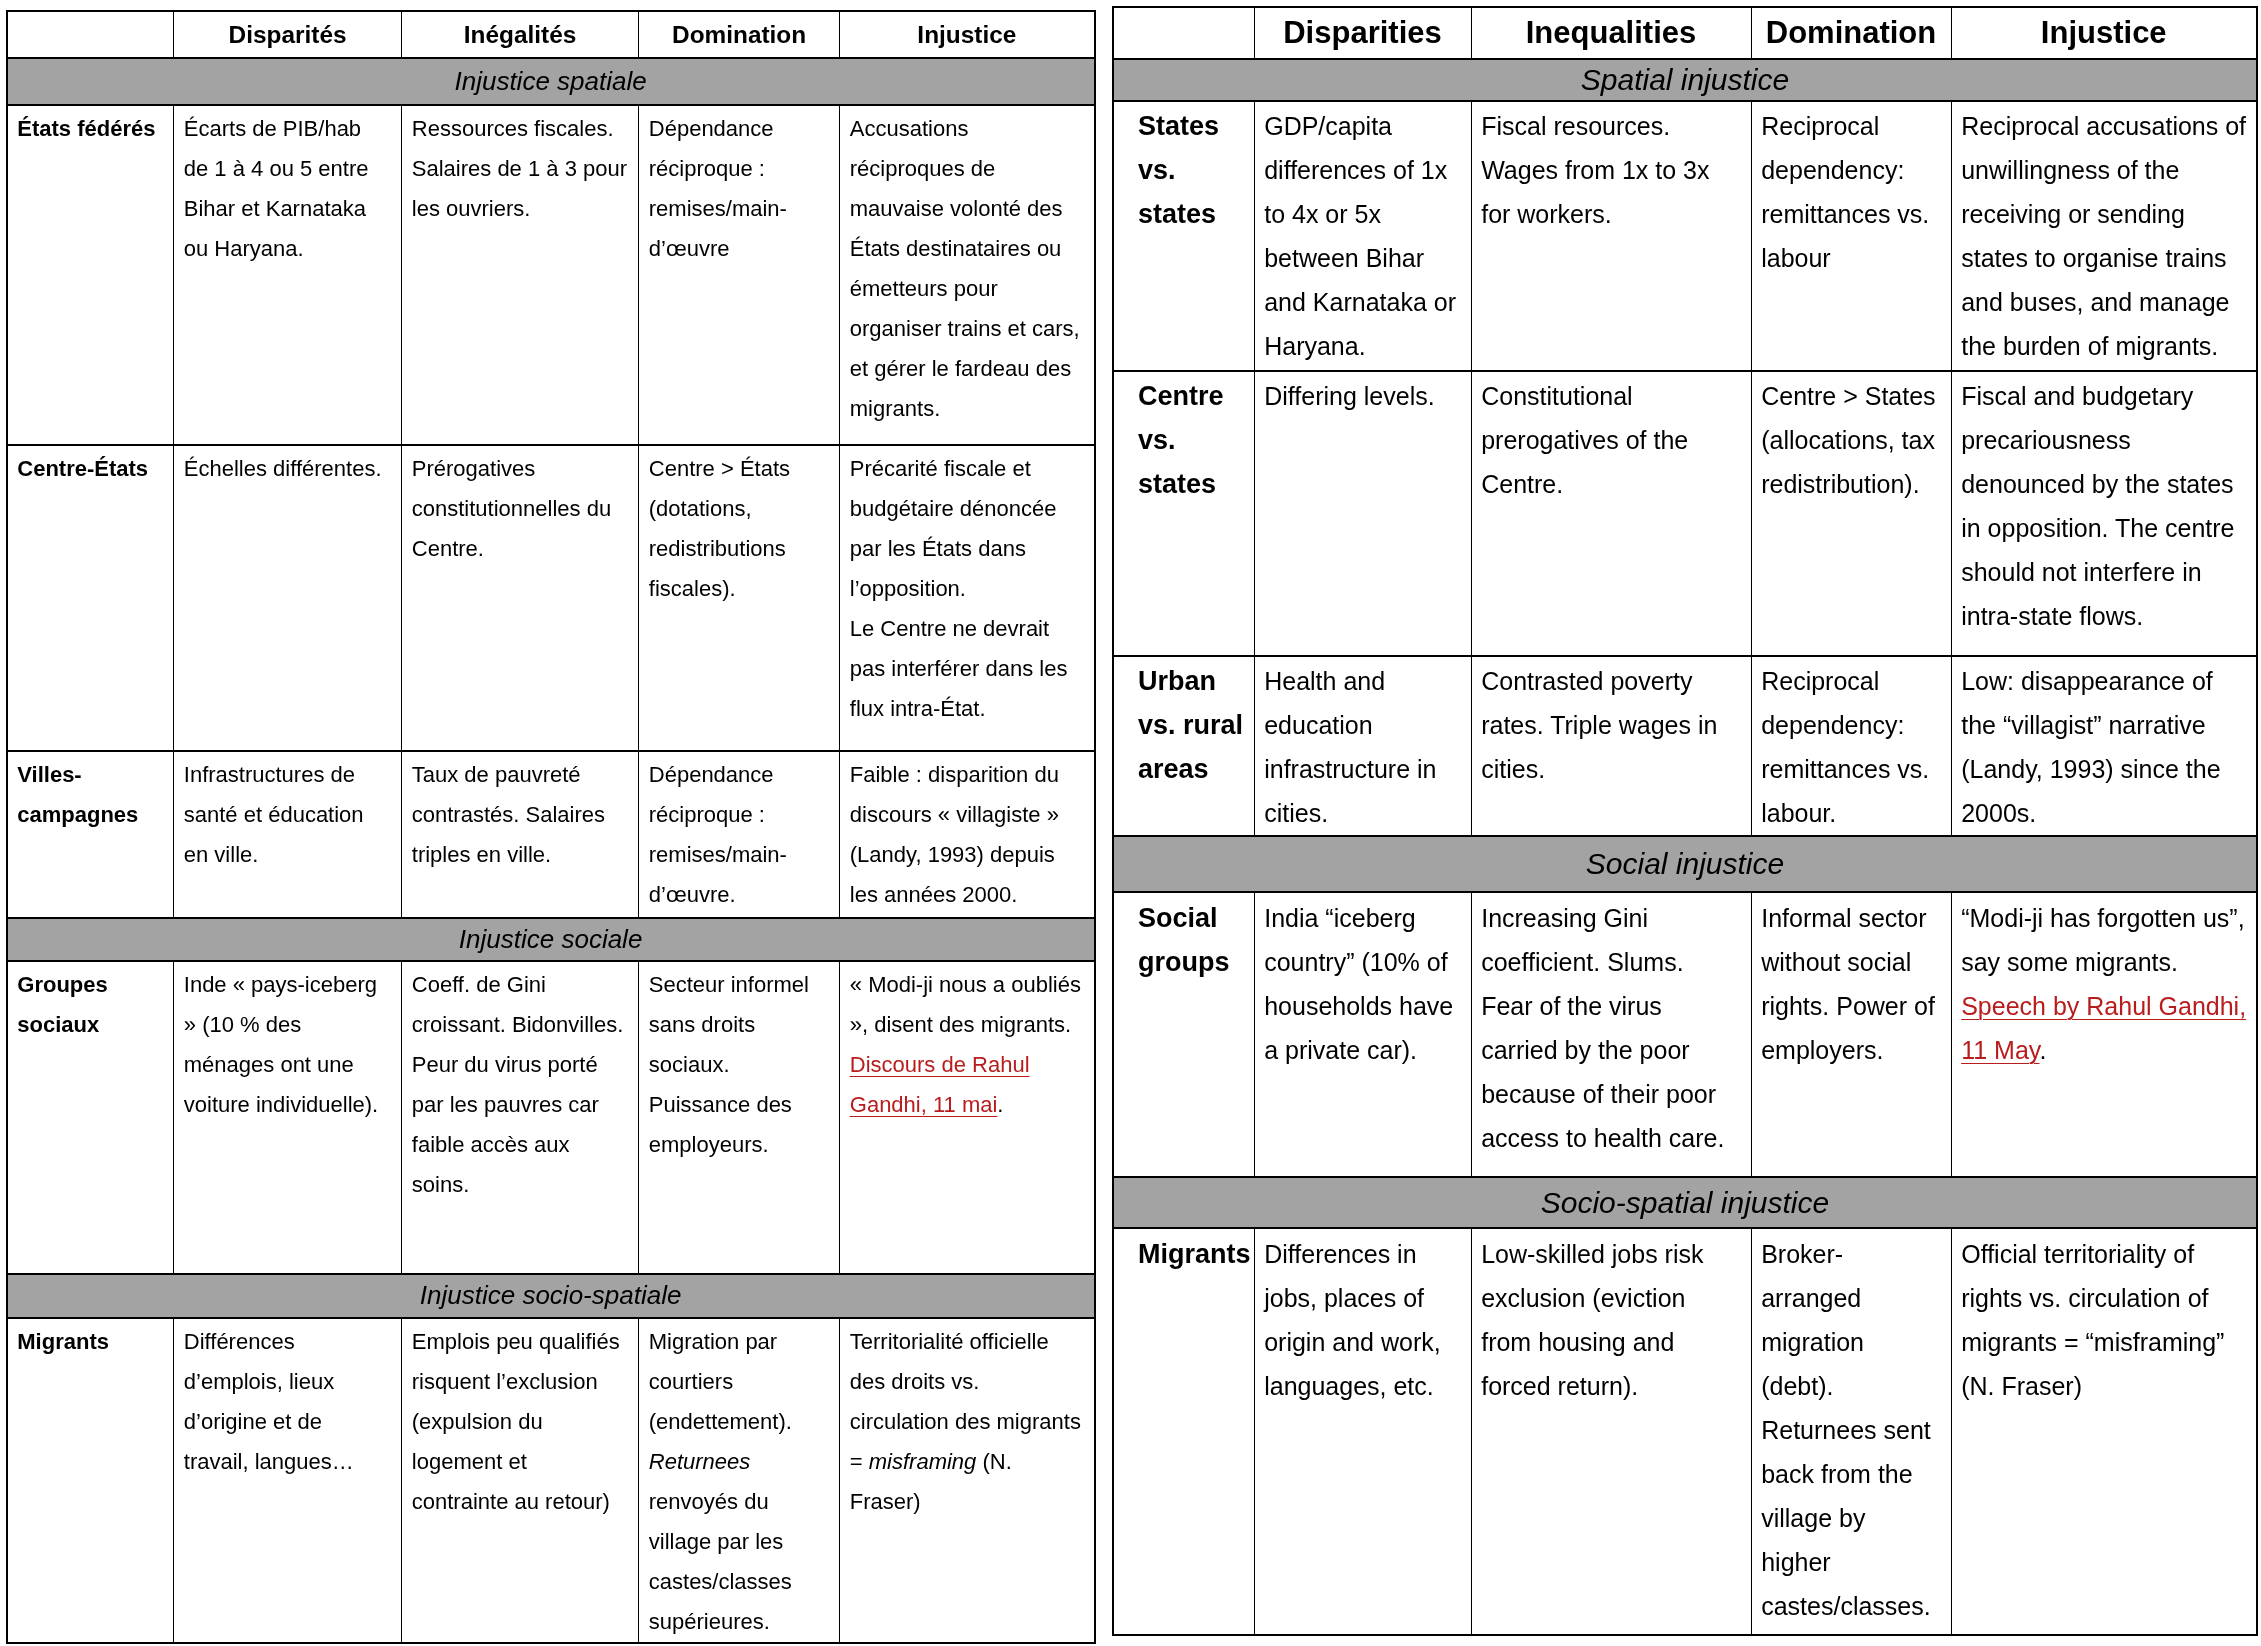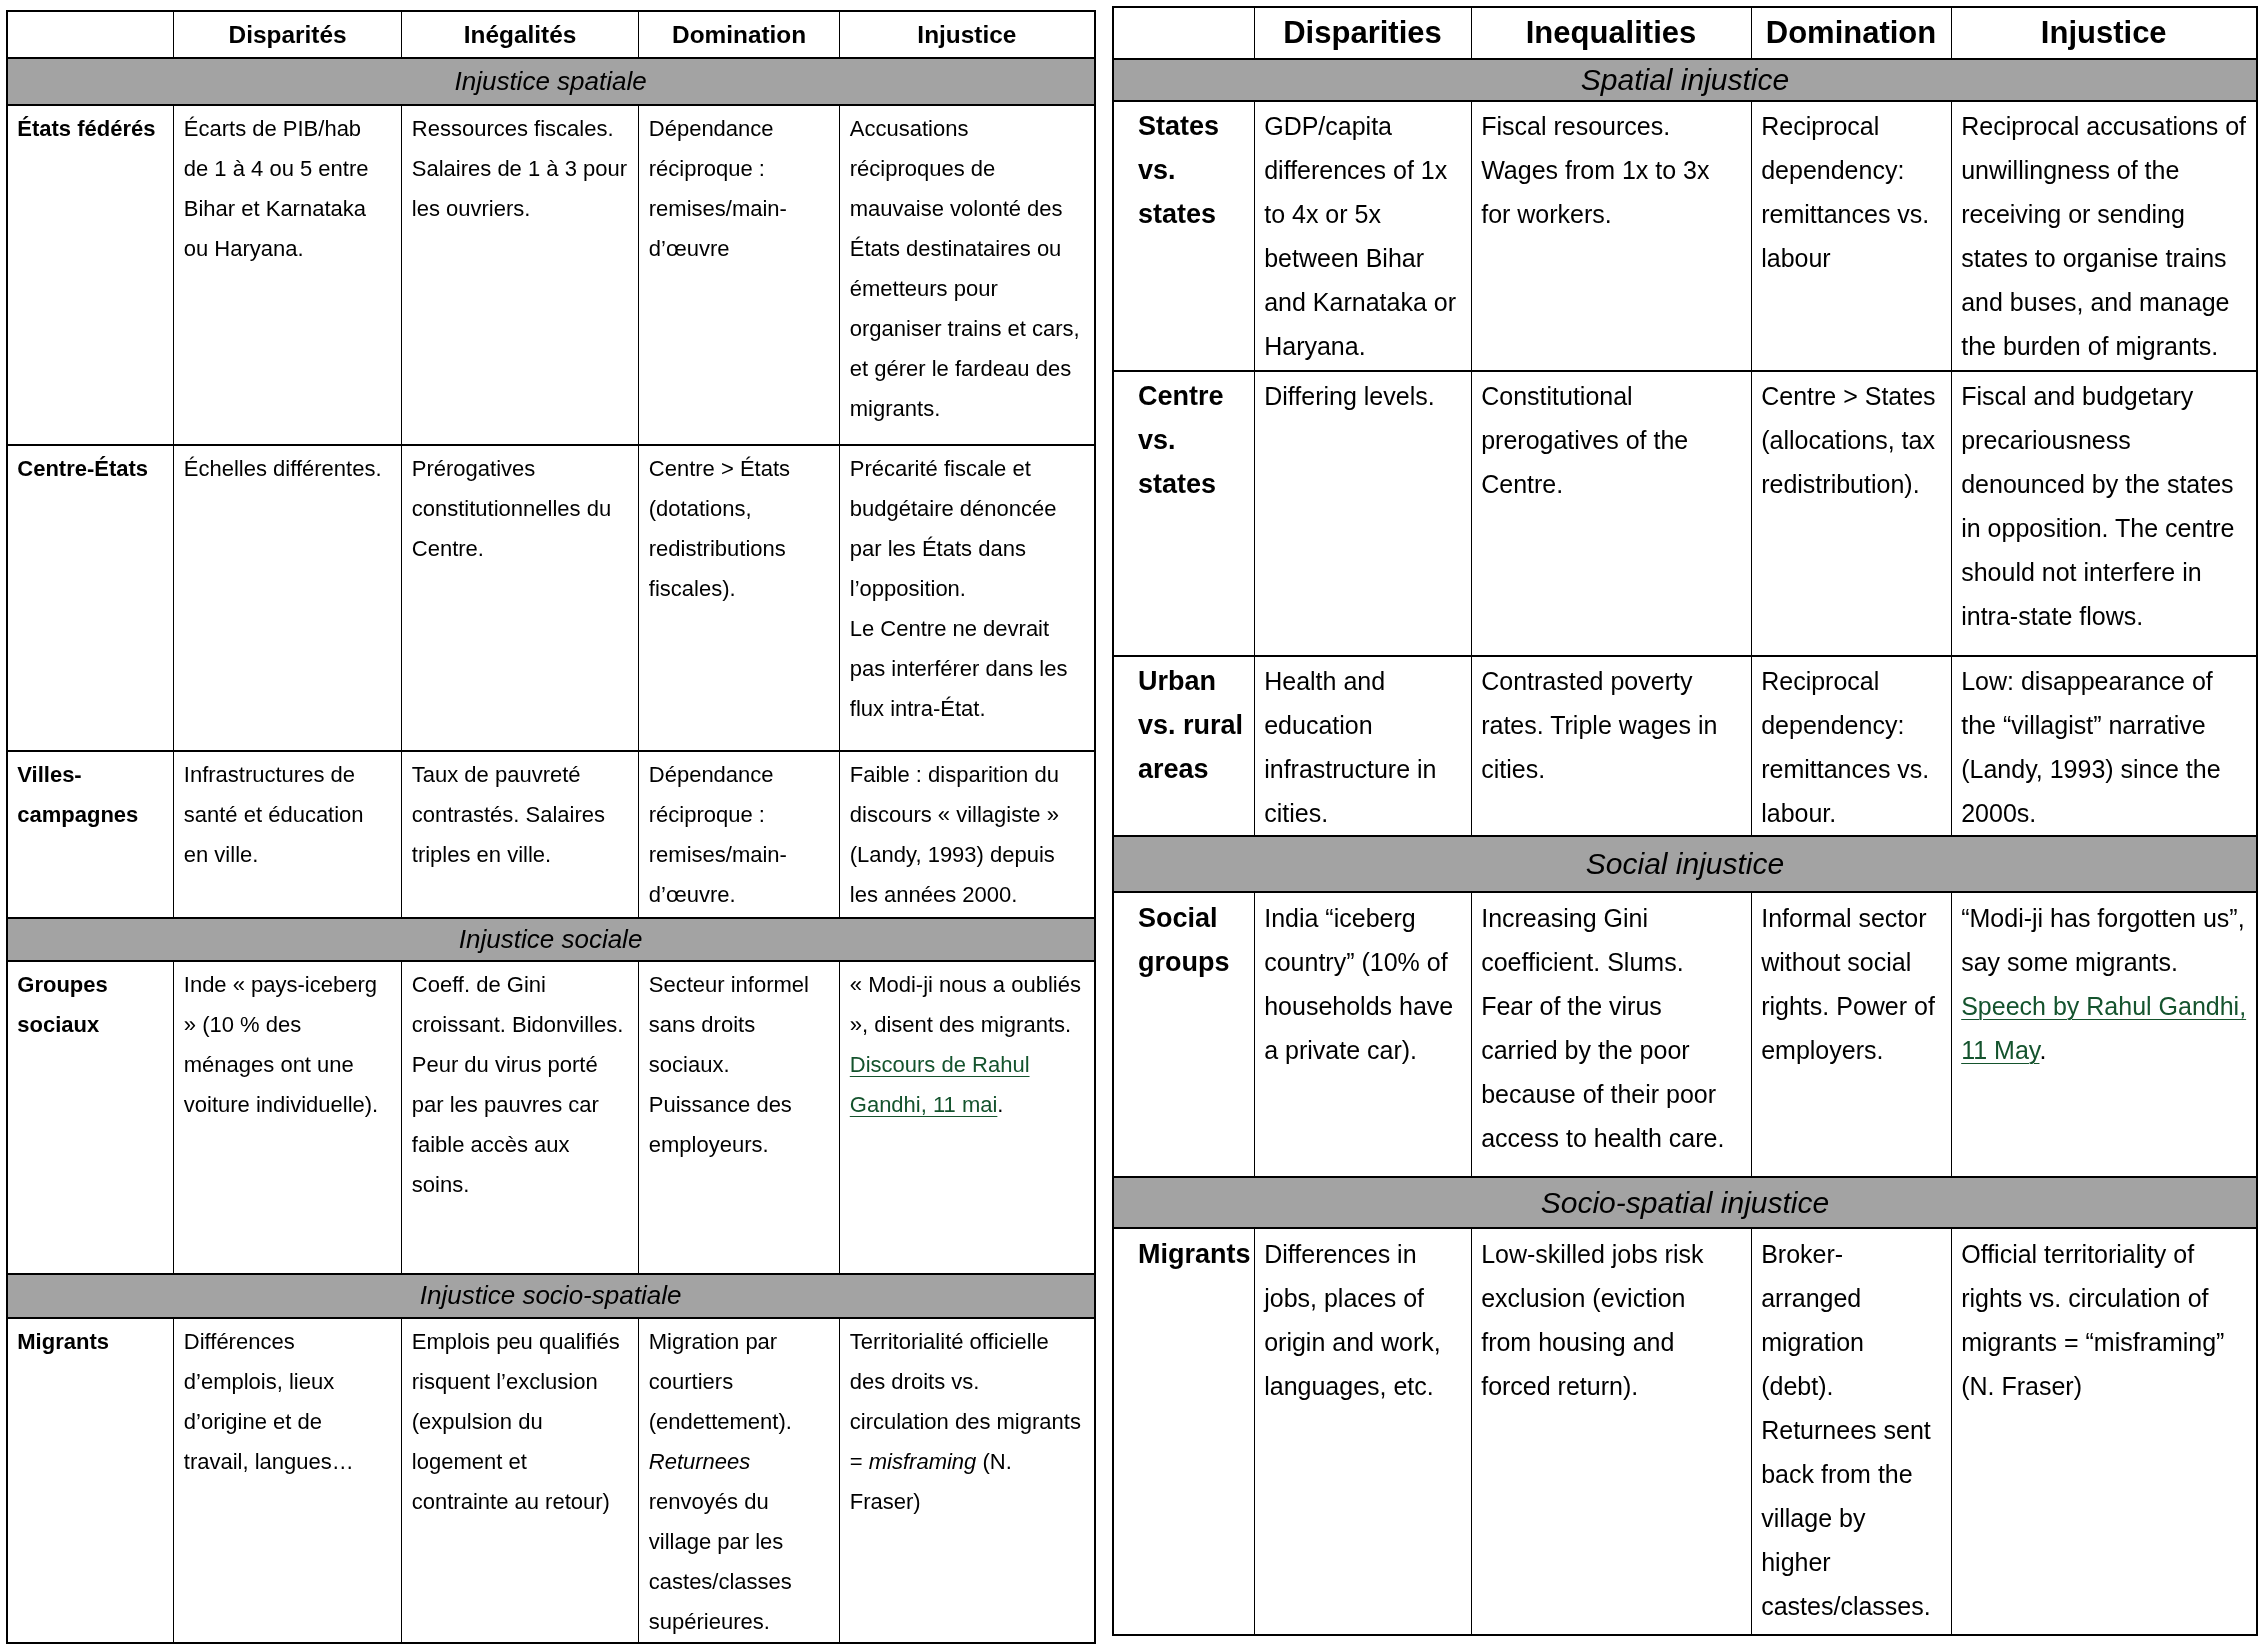--- a/index.html
+++ b/index.html
@@ -30,21 +30,21 @@
   .t-fr tr.head th{font-size:24.4px;}
   .t-fr tr.band td{font-size:26px;}
   .t-fr td.rh{font-size:22px;}
   
   .t-en{font-size:25px;line-height:44px;}
   .t-en tr.head th{font-size:31px;}
   .t-en tr.band td{font-size:30px;}
   .t-en td.rh{font-size:27px;padding-left:24px;}
   .it{font-style:italic;}
   a.lnk{
-    color:#14532d;text-decoration:underline;text-decoration-thickness:1.4px;
+    color:#b91c1c;text-decoration:underline;text-decoration-thickness:1.4px;
     text-underline-offset:3.5px;cursor:pointer;
   }
   .sq{
     text-decoration-style:wavy;
     text-decoration-color:#e0402a;text-decoration-thickness:1.4px;
     text-underline-offset:5.6px;
     margin-top:48px;
   }
 </style>
 </head>

